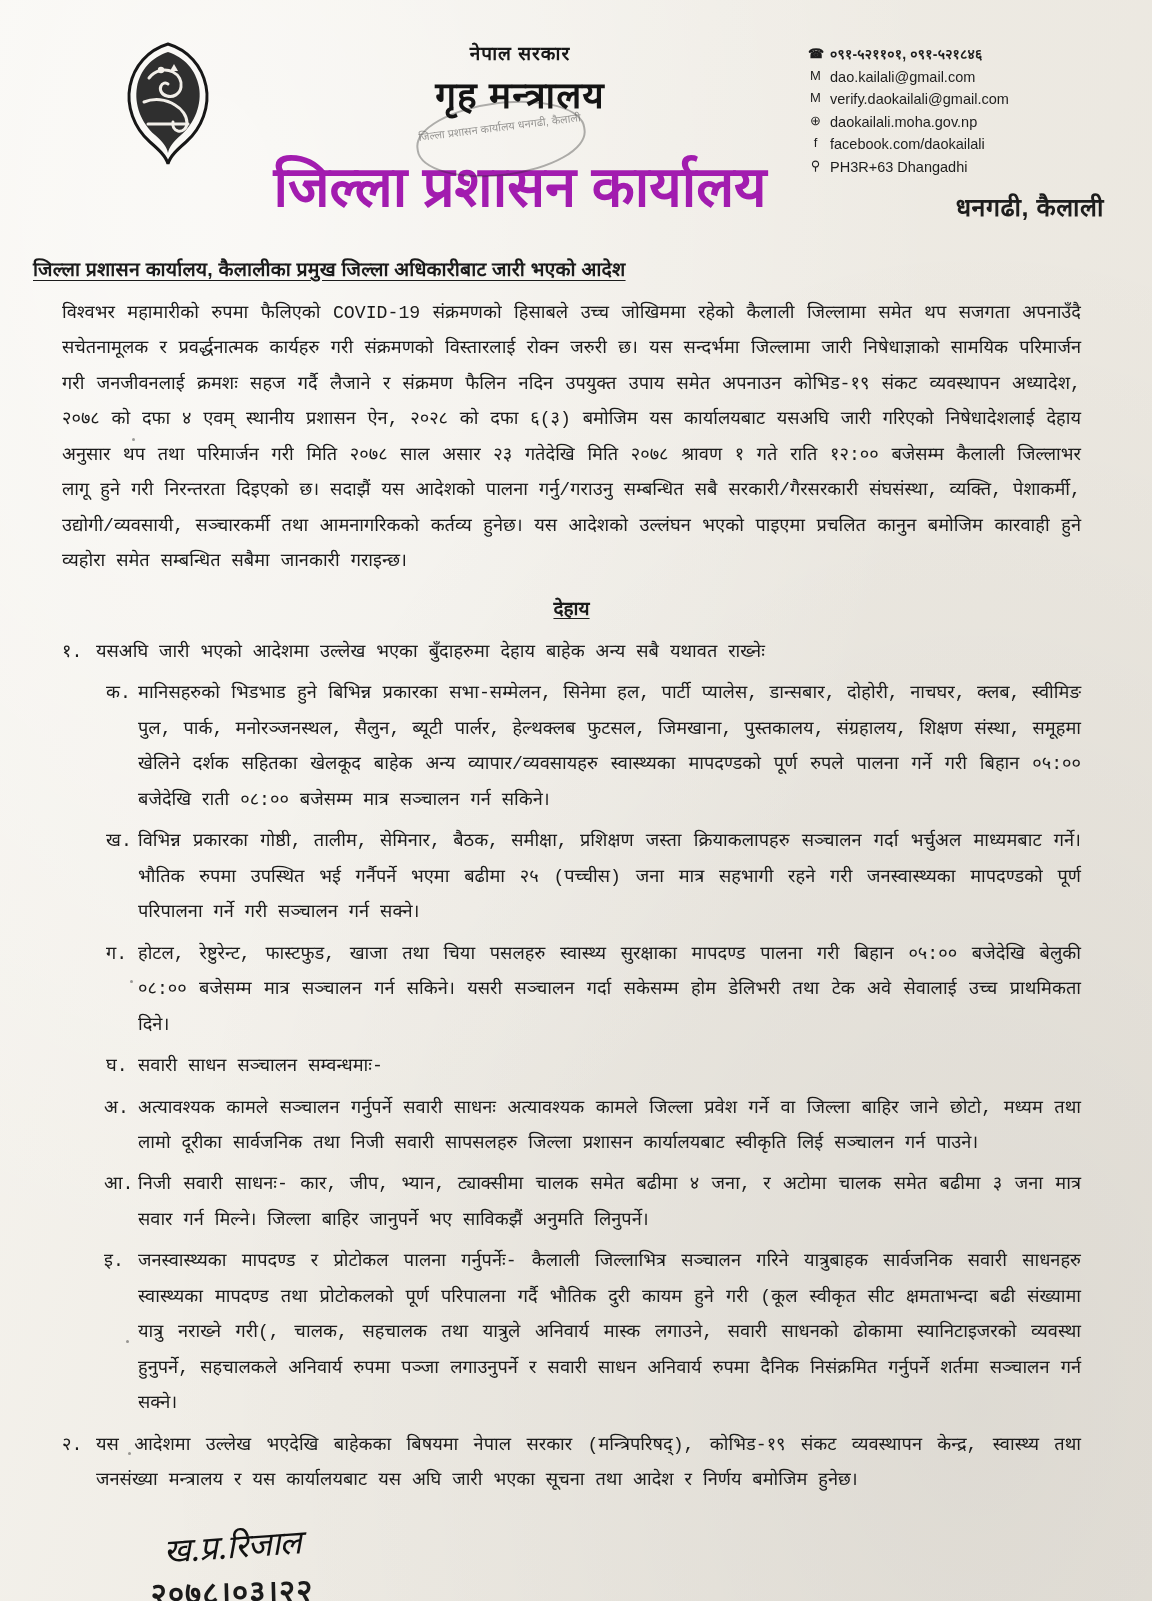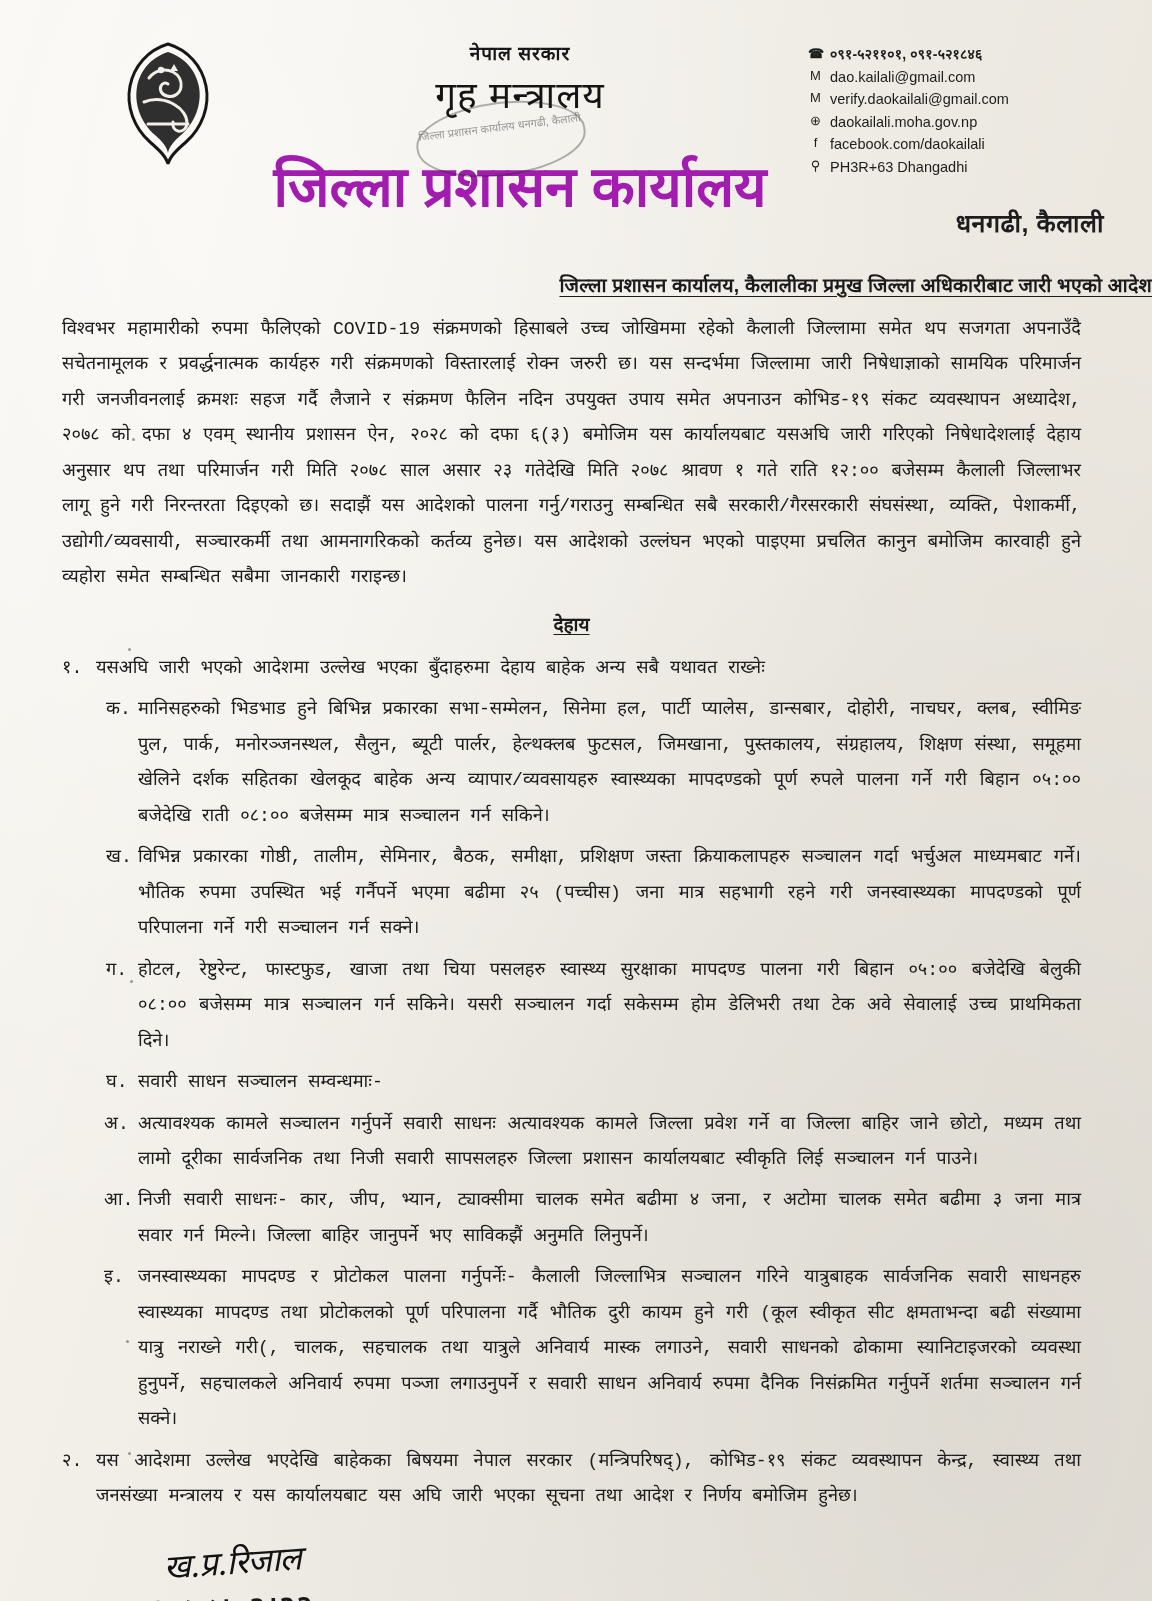--- a/index.html
+++ b/index.html
@@ -53,21 +53,21 @@
   }
   .gov-line {
     font-size: 19px;
     letter-spacing: 1px;
     color: #171717;
     margin-bottom: 2px;
     font-weight: 600;
   }
   .ministry {
     font-size: 37px;
-    font-weight: 400;
+    font-weight: 700;
     letter-spacing: 1px;
     margin-bottom: -2px;
     color: #141414;
   }
   .office {
     font-size: 56px;
     font-weight: 800;
     letter-spacing: 0px;
     color: #a21caf;
     line-height: 1.08;
@@ -109,34 +109,35 @@
     width: 15px;
     text-align: center;
     font-size: 13px;
     flex: 0 0 15px;
   }
   .phone-line { font-weight: 600; font-size: 14px; letter-spacing: .2px; }
   .district-line {
     text-align: right;
     font-size: 25px;
     font-weight: 700;
-    margin-top: 26px;
+    margin-top: 10px;
     padding-right: 4px;
     letter-spacing: .5px;
   }
 
   
   .doc-title {
-    text-align: right;
+    text-align: left;
     margin: 28px 0 14px 0;
     font-size: 19.5px;
     font-weight: 700;
     text-decoration: underline;
     text-underline-offset: 4px;
     letter-spacing: .2px;
+    padding-left: 33px;
   }
 
   
   .body-wrap {
     padding: 0 71px 0 62px;
     font-size: 18.2px;
     line-height: 1.95;
     text-align: justify;
     text-justify: inter-word;
     font-family: Liberation Mono, monospace;

